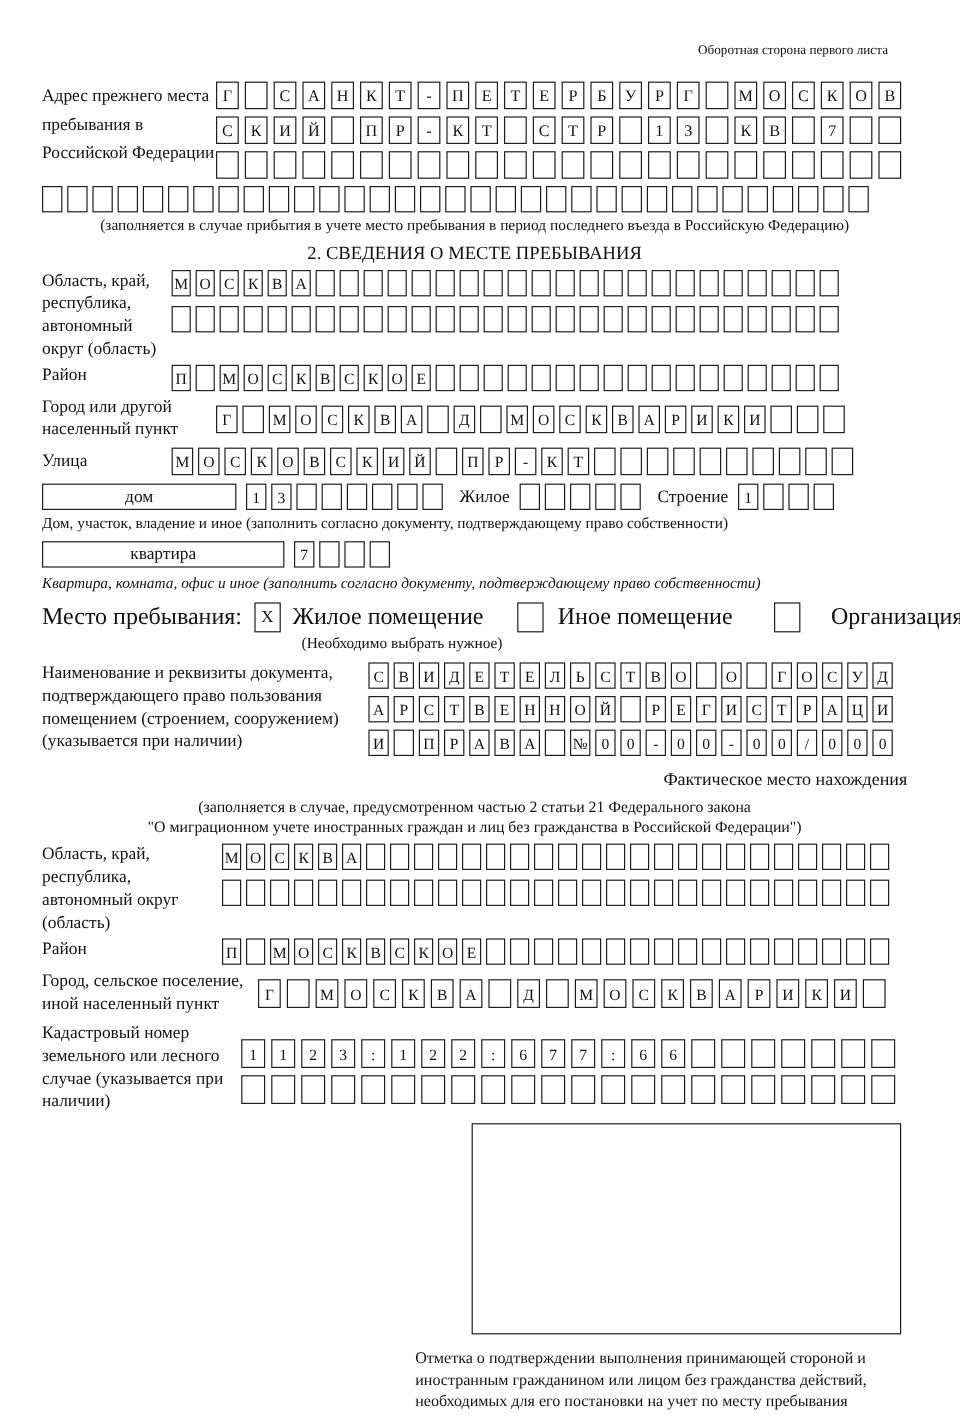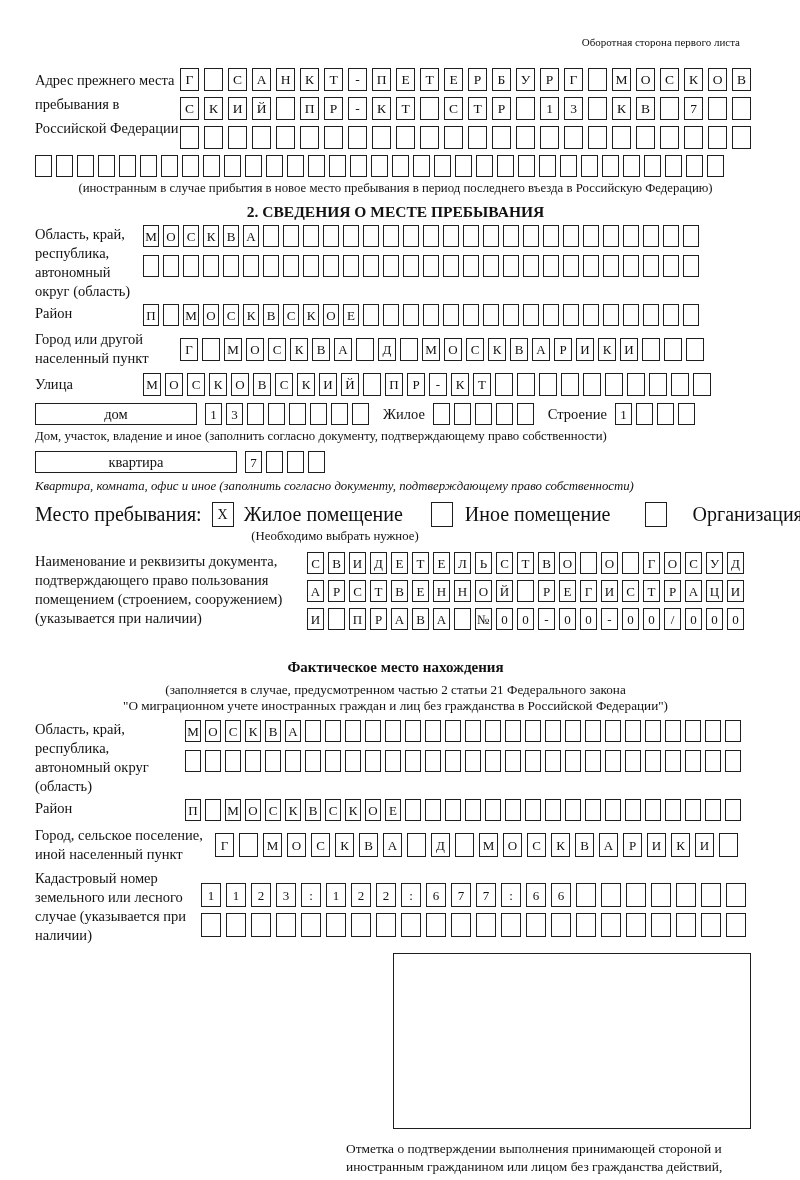--- a/index.html
+++ b/index.html
@@ -24,21 +24,21 @@
   }
   
   .ca{gap:5px;} .ca .cell{width:19px;height:23px;font-size:13.5px;}
   .cb{gap:4px;} .cb .cell{width:17px;height:22px;}
   .cc{gap:4px;} .cc .cell{width:18px;height:23px;}
   .cd{gap:4px;} .cd .cell{width:16px;height:22px;}
   .ce{gap:5px;} .ce .cell{width:19px;height:24px;}
   .cf{gap:5px;} .cf .cell{width:20px;height:24px;}
   .note{font-size:12.8px;}
   .center{text-align:center;}
-  .sec-title{font-weight:bold;font-size:15.5px;text-align:center;}
+  .sec-title{font-weight:normal;font-size:15.5px;text-align:center;}
   .field-box{
     flex:none;border:1.5px solid #1f1f1f;box-sizing:border-box;
     display:flex;align-items:center;justify-content:center;
     font-size:14.5px;height:22px;background:#fff;
   }
   .inline-label{flex:none;font-size:14.5px;align-self:center;}
   .checkbox{
     flex:none;width:22px;height:25px;border:1.5px solid #1f1f1f;box-sizing:border-box;
     display:flex;align-items:center;justify-content:center;font-size:14px;background:#fff;
   }
@@ -164,21 +164,21 @@
       <div class="cell"></div>
       <div class="cell"></div>
       <div class="cell"></div>
       <div class="cell"></div>
       <div class="cell"></div>
       <div class="cell"></div>
       <div class="cell"></div>
       <div class="cell"></div>
       <div class="cell"></div>
     </div>
-  <div class="note center" style="margin-top:4px;">(иностранным в случае прибытия в новое место пребывания в период последнего въезда в Российскую Федерацию)</div>
+  <div class="note center" style="margin-top:4px;">(заполняется в случае прибытия в учете место пребывания в период последнего въезда в Российскую Федерацию)</div>
 
   <div class="sec-title" style="margin-top:7px;">2. СВЕДЕНИЯ О МЕСТЕ ПРЕБЫВАНИЯ</div>
 
   <div class="frow" style="margin-top:4px;">
     <div class="flabel" style="width:108px;">Область, край, республика, автономный округ (область)</div>
     <div class="stack" style="gap:8px;">
       <div class="cells cd">
           <div class="cell">М</div>
           <div class="cell">О</div>
           <div class="cell">С</div>
@@ -461,21 +461,21 @@
           <div class="cell">0</div>
           <div class="cell">0</div>
           <div class="cell">/</div>
           <div class="cell">0</div>
           <div class="cell">0</div>
           <div class="cell">0</div>
         </div>
     </div>
   </div>
 
-  <div class="sec-title" style="margin-top:29px;font-size:15px;">Фактическое место нахождения</div>
+  <div class="sec-title" style="margin-top:12px;font-size:15px;text-align:right;">Фактическое место нахождения</div>
   <div class="note center" style="margin-top:6px;font-size:13.2px;">(заполняется в случае, предусмотренном частью 2 статьи 21 Федерального закона</div>
   <div class="note center" style="font-size:13.2px;">"О миграционном учете иностранных граждан и лиц без гражданства в Российской Федерации")</div>
 
   <div class="frow" style="margin-top:6px;">
     <div class="flabel" style="width:150px;">Область, край, республика, автономный округ (область)</div>
     <div class="stack" style="gap:8px;">
       <div class="cells cd">
           <div class="cell">М</div>
           <div class="cell">О</div>
           <div class="cell">С</div>

